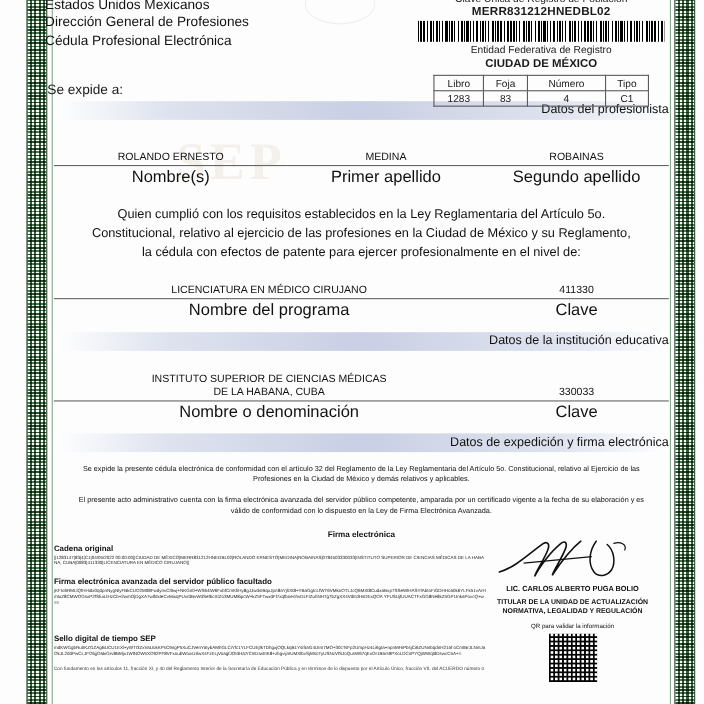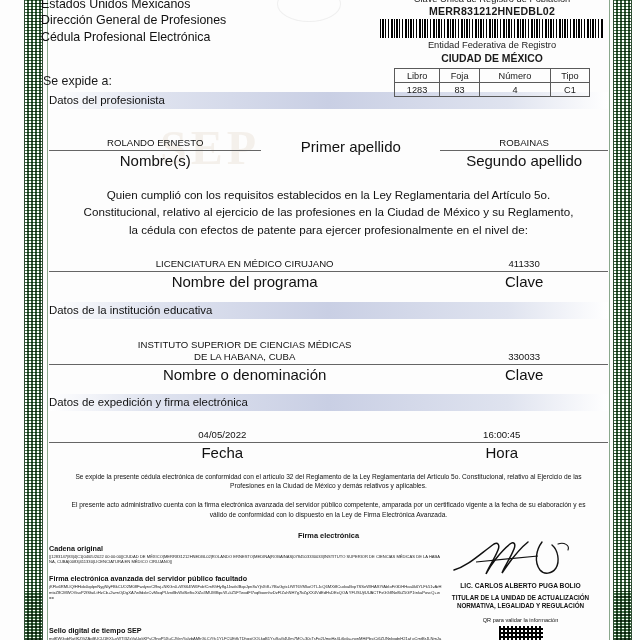--- a/index.html
+++ b/index.html
@@ -153,21 +153,21 @@
     position: absolute;
     left: -6px;
     top: 74px;
     font-size: 12.4px;
   }
 
   
   .band {
     height: 17px;
     line-height: 17px;
-    text-align: left;
+    text-align: right;
     font-size: 11.4px;
     color: #111;
     background: linear-gradient(to right,
         #ffffff 0%, #dfe3ef 18%, #c9cfe4 50%, #dfe3ef 82%, #ffffff 100%);
   }
 
   
   .fields {
     display: flex;
     width: 100%;
@@ -336,20 +336,21 @@
     <div class="band">Datos del profesionista</div>
 
     <div style="height:28px"></div>
 
     <div class="fields">
       <div class="field" style="flex:0 0 38%">
         <div class="val">ROLANDO ERNESTO</div>
         <div class="cap">Nombre(s)</div>
       </div>
       <div class="field" style="flex:0 0 32%">
+        <div class="val">MEDINA</div>
         <div class="cap">Primer apellido</div>
       </div>
       <div class="field" style="flex:1">
         <div class="val">ROBAINAS</div>
         <div class="cap">Segundo apellido</div>
       </div>
     </div>
 
     <div class="legal-main" style="margin-top:17px">
       <div>Quien cumplió con los requisitos establecidos en la Ley Reglamentaria del Artículo 5o.</div>
@@ -377,30 +378,20 @@
         <div class="cap">Nombre o denominación</div>
       </div>
       <div class="field" style="flex:1">
         <div class="val">330033</div>
         <div class="cap">Clave</div>
       </div>
     </div>
 
     <div class="band" style="margin-top:11px">Datos de expedición y firma electrónica</div>
 
-    <div class="fields" style="margin-top:18px">
-      <div class="field" style="flex:0 0 62%">
-        <div class="val">04/05/2022</div>
-        <div class="cap">Fecha</div>
-      </div>
-      <div class="field" style="flex:1">
-        <div class="val">16:00:45</div>
-        <div class="cap">Hora</div>
-      </div>
-    </div>
 
     <div class="small-legal" style="margin-top:11px">Se expide la presente cédula electrónica de conformidad con el artículo 32 del Reglamento de la Ley Reglamentaria del Artículo 5o. Constitucional, relativo al Ejercicio de las Profesiones en la Ciudad de México y demás relativos y aplicables.</div>
     <div class="small-legal" style="margin-top:9px">El presente acto administrativo cuenta con la firma electrónica avanzada del servidor público competente, amparada por un certificado vigente a la fecha de su elaboración y es válido de conformidad con lo dispuesto en la Ley de Firma Electrónica Avanzada.</div>
 
     <div class="firma-label" style="margin-top:11px">Firma electrónica</div>
 
     <div style="position:relative; margin-top:4px;">
 
       <div style="width:393px;">
 

